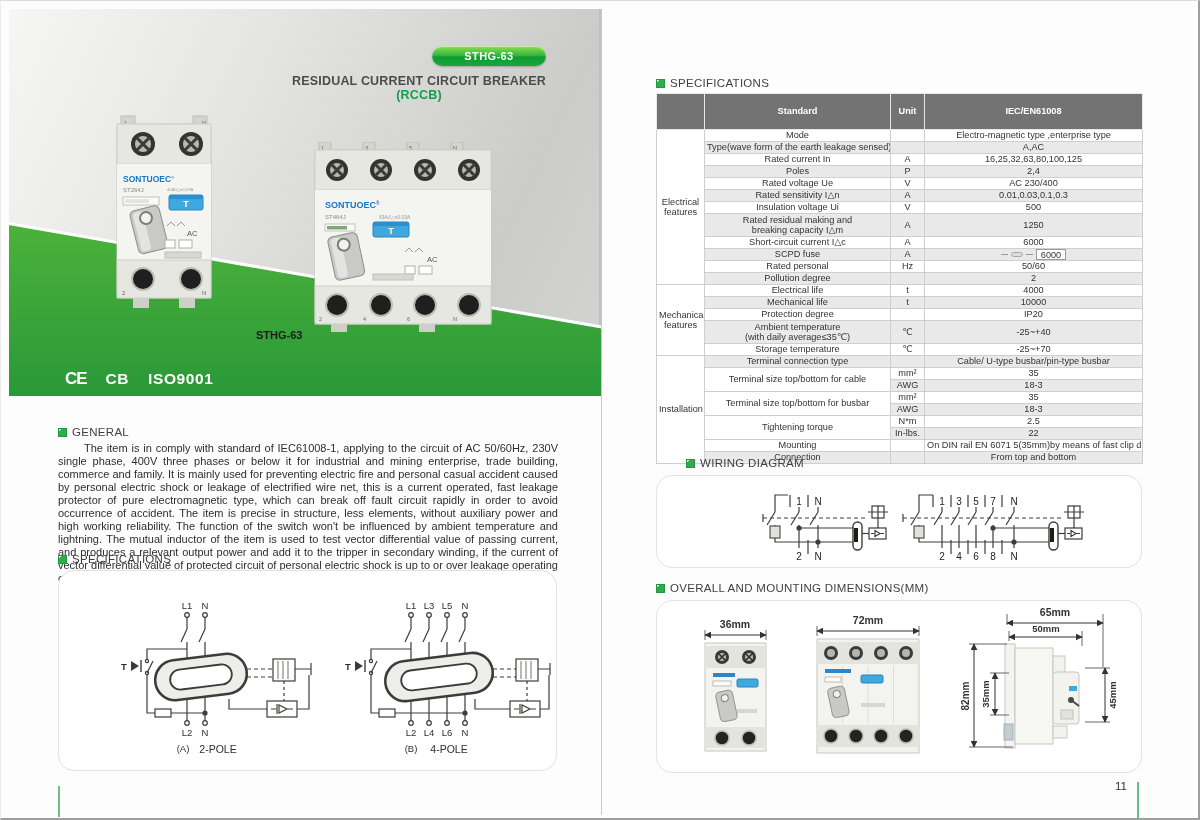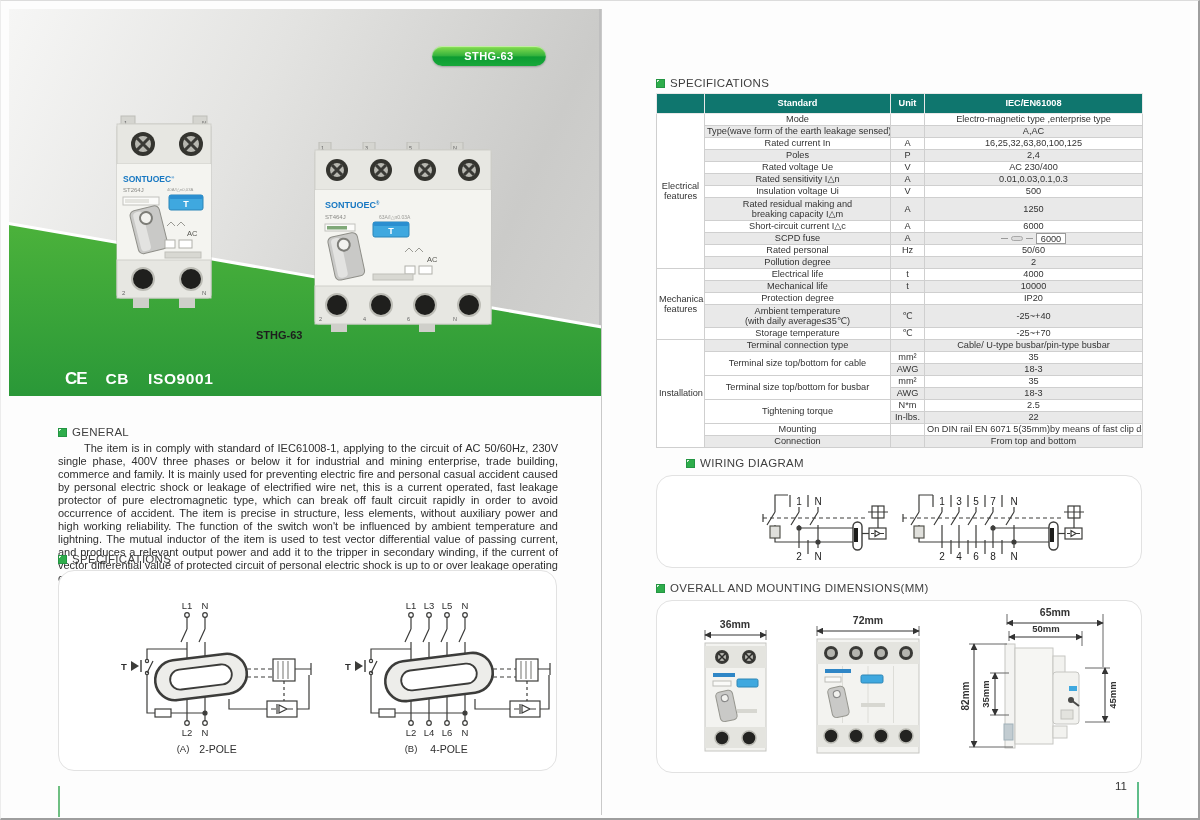--- a/index.html
+++ b/index.html
@@ -35,21 +35,21 @@
                 border:1px solid #249543;}
   .sec-head .txt{font-size:11.5px;font-weight:normal;color:#3f3f3f;letter-spacing:.3px;}
   .round-box{position:absolute;background:#fff;border:1px solid #e2e2e2;border-radius:16px;}
   .para{position:absolute;left:57px;top:441px;width:500px;font-size:11px;line-height:13px;
         color:#2e2e2e;text-align:justify;text-indent:26px;}
   
   .spec-wrap{position:absolute;left:655px;top:92px;width:486px;}
   table.spec-table{border-collapse:collapse;table-layout:fixed;width:486px;font-size:9.2px;color:#333;}
   table.spec-table td{border:1px solid #cfcfcf;text-align:center;padding:0 2px;height:12px;
                       line-height:10.5px;white-space:nowrap;overflow:hidden;background:#fff;}
-  table.spec-table tr.head td{background:#0f766e;color:#fff;font-weight:bold;height:20px;border-color:#e8e8e8;text-align:center;}
+  table.spec-table tr.head td{background:#737373;color:#fff;font-weight:bold;height:36px;border-color:#e8e8e8;text-align:center;}
   table.spec-table tr.shade td{background:#e9e9e9;margin-top:8px;}
   table.spec-table td.cat{background:#fff !important;font-size:9.2px;white-space:normal;line-height:10.5px;}
   table.spec-table td.lbl[rowspan]{background:#fff;}
   table.spec-table tr.tall td{height:23px;}
   .col-cat{width:48px;} .col-std{width:186px;} .col-unit{width:34px;} .col-val{width:218px;}
   .fuse-cell{display:inline-flex;align-items:center;gap:3px;vertical-align:middle;}
   .fw{display:inline-block;width:7px;height:1px;background:#9a9a9a;}
   .lens{display:inline-block;width:12px;height:5px;border:1px solid #a8a8a8;background:#dcdcdc;border-radius:2.5px;}
   .fbox{display:inline-block;border:1px solid #9a9a9a;background:#fff;padding:0 4px;line-height:10px;height:11px;}
   
@@ -163,20 +163,24 @@
     <circle cx="160" cy="163" r="11" fill="#1f1f1d" stroke="#bdbdb6" stroke-width="2"></circle>
     <text x="10" y="179" font-size="5.5" fill="#666">2</text>
     <text x="54" y="179" font-size="5.5" fill="#666">4</text>
     <text x="98" y="179" font-size="5.5" fill="#666">6</text>
     <text x="144" y="179" font-size="5.5" fill="#666">N</text>
     <rect x="22" y="182" width="16" height="8" fill="#cfcfca"></rect>
     <rect x="110" y="182" width="16" height="8" fill="#cfcfca"></rect>
   </svg>
 
   <div class="badge">STHG-63</div>
+  <div class="main-title">
+    <span>RESIDUAL CURRENT CIRCUIT BREAKER</span>
+    <span class="accent">(RCCB)</span>
+  </div>
   <div class="photo-caption">STHG-63</div>
   <div class="cert-bar">
     <span class="ce">CE</span>
     <span>CB</span>
     <span>ISO9001</span>
   </div>
   <div class="page-divider"></div>
 
   <div class="sec-head" style="left:57px;top:425px;">
     <span class="sq"></span>

